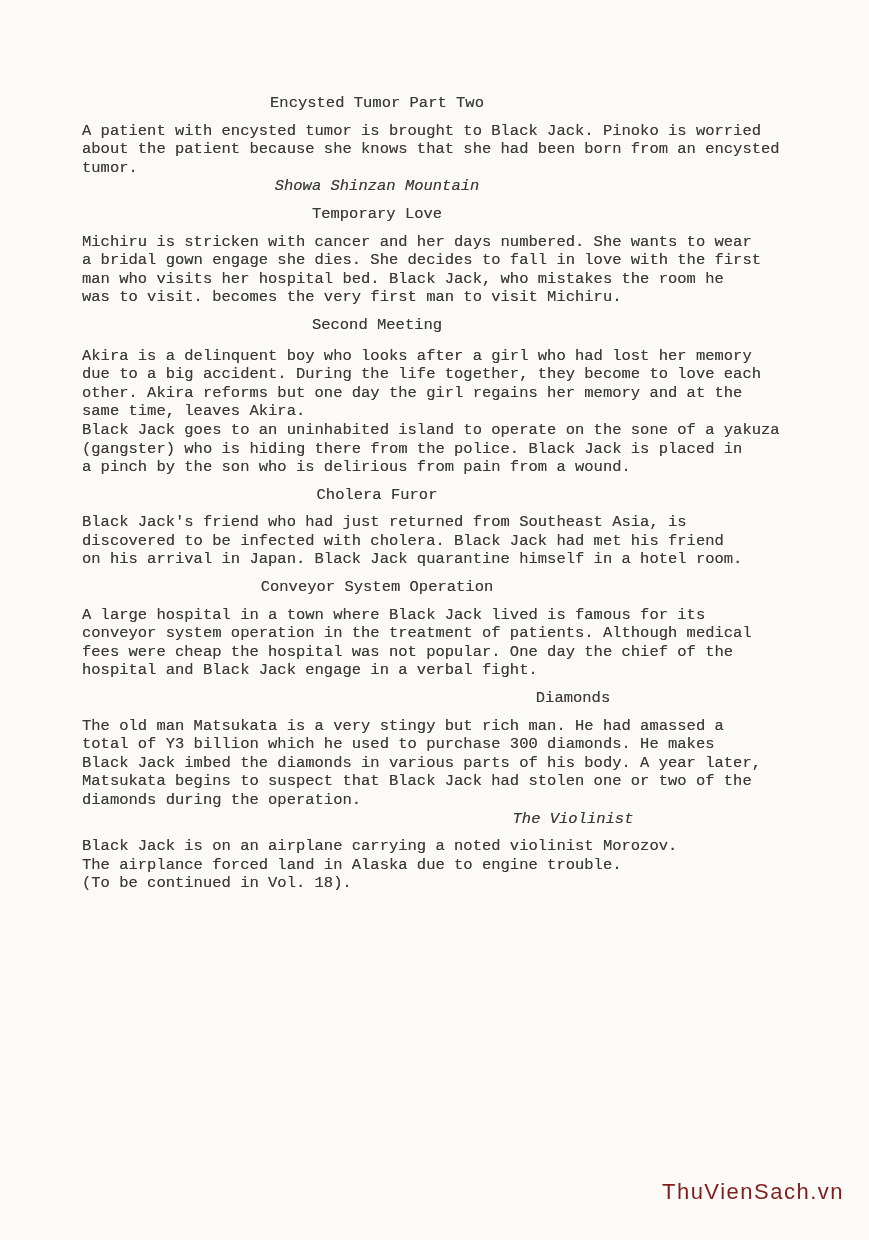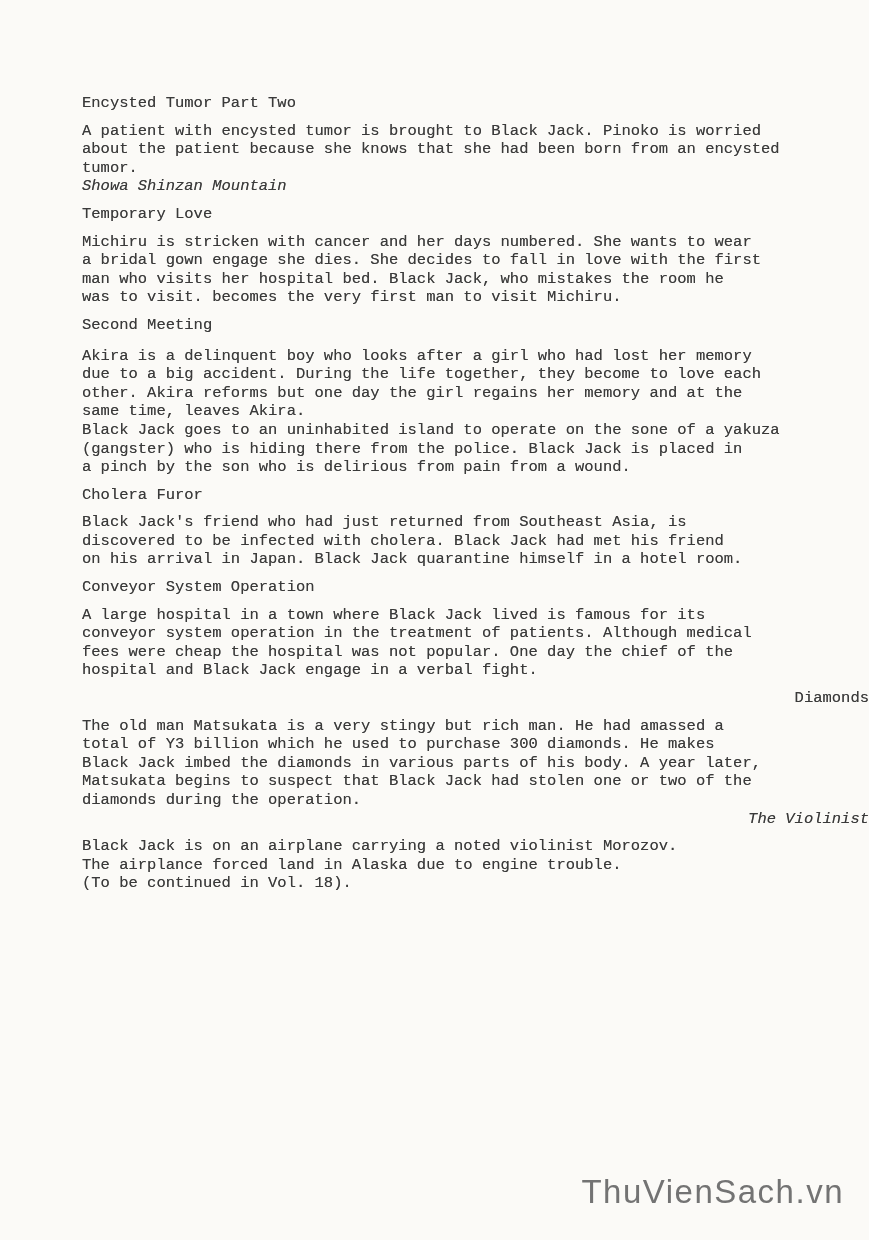--- a/index.html
+++ b/index.html
@@ -25,43 +25,43 @@
     left: 82px;
     top: 85px;
     width: 787px;
   }
   .doc-title {
     margin: 0 0 30px 0;
     padding-left: 195px;
   }
   .section-heading {
     width: 590px;
-    text-align: left;
+    text-align: center;
     margin: 9px 0;
   }
   .section-heading.tab-left {
     width: auto;
-    text-align: right;
+    text-align: center;
     padding-left: 195px;
   }
   .section-heading.tight-top { margin-top: 0; font-style: italic; }
   .section-heading.tight-bottom { margin-bottom: 12px; }
   .section-body {
     margin: 0;
     white-space: pre-line;
   }
   .watermark {
     position: absolute;
     top: 1183px;
     right: 25px;
     font-family: "Liberation Sans", "DejaVu Sans", sans-serif;
     font-weight: 300;
-    font-size: 33px;
+    font-size: 22px;
     letter-spacing: 1.5px;
-    color: #737373;
+    color: #7f1d1d;
     text-shadow: none;
   }
 </style>
 </head>
 <body>
 
 <div class="page">
   <div class="content">
 
 

